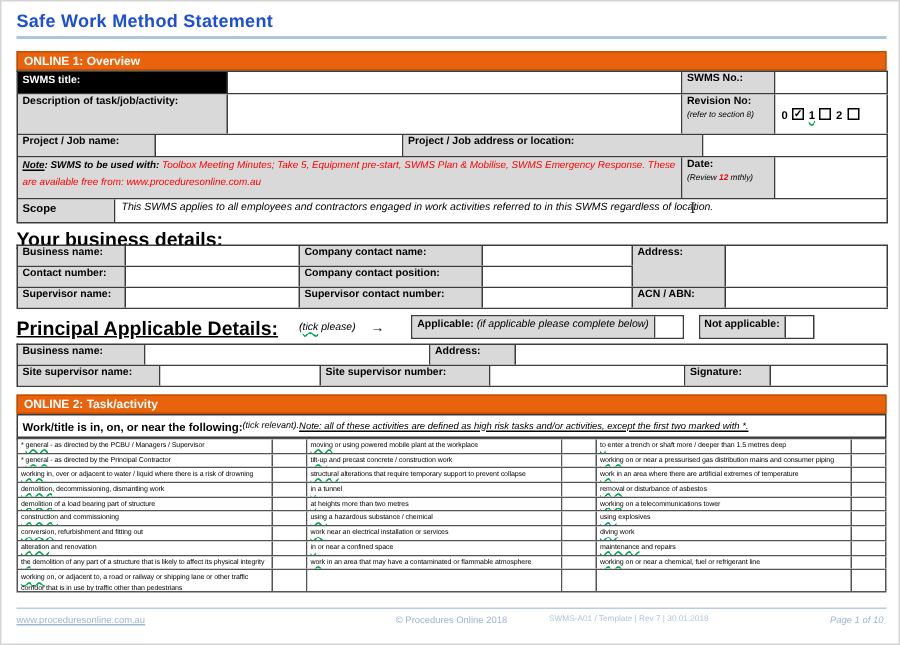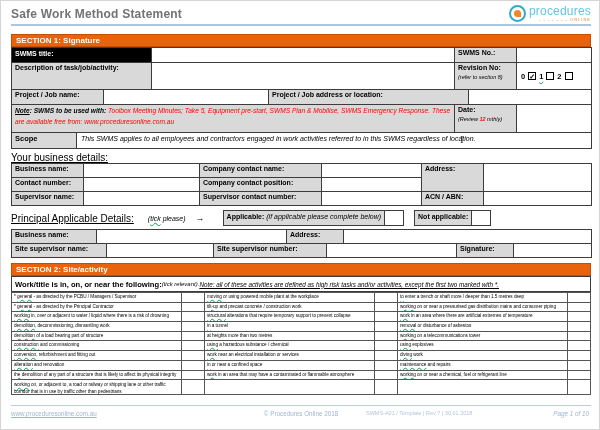--- a/index.html
+++ b/index.html
@@ -5,21 +5,21 @@
   * { margin:0; padding:0; box-sizing:border-box; }
   html,body { background:#e9e9e9; }
   .page {
     position:relative; width:600px; height:430px; background:#ffffff;
     font-family:"Liberation Sans", sans-serif; color:#000;
     border:1px solid #d5d5d5; overflow:hidden; margin:0 auto;
   }
   .abs { position:absolute; }
 
   
-  .doc-title { left:10px; top:6px; font-size:12px; font-weight:bold; color:#737373; letter-spacing:.2px; }
+  .doc-title { left:10px; top:6px; font-size:12px; font-weight:bold; color:#1d4ed8; letter-spacing:.2px; }
   .title-rule { left:10px; top:23px; width:580px; height:2px; background:#adc6e0; }
   .logo { right:8px; top:3px; display:flex; align-items:center; gap:3px; }
   .logo-circle { width:17px; height:17px; border:2px solid #35a8c9; border-radius:50%; position:relative; background:#fff; }
   .logo-circle::after { content:""; position:absolute; left:3px; top:3px; width:7px; height:7px; background:#f0862a; border-radius:50% 50% 0 50%; }
   .logo-word { font-size:12px; color:#66c3e2; letter-spacing:.2px; }
   .logo-sub { font-size:4px; color:#f0862a; letter-spacing:1px; text-align:right; margin-top:-1px; }
 
   
   .secbar { left:10px; width:580px; height:13px; background:#e9630c; border:1px solid #c24f06;
             color:#fff; font-size:8px; font-weight:bold; line-height:12px; padding-left:4px; }
@@ -28,21 +28,21 @@
   .tbl { border-top:1px solid #3c3c3c; border-left:1px solid #3c3c3c; }
   .trow { display:flex; border-bottom:1px solid #3c3c3c; }
   .tc { border-right:1px solid #3c3c3c; overflow:hidden; }
   .lbl { background:#d9d9d9; font-weight:bold; font-size:7px; padding:1px 3px; line-height:1.25; }
   .blk { background:#000; color:#fff; font-weight:bold; font-size:7px; padding:2px 3px; }
   .inp { background:#fff; }
   .sub { font-weight:normal; font-style:italic; font-size:5.5px; }
   .red { color:#fe0000; }
   .sq  { text-decoration: underline wavy #00a651 1px; text-underline-offset:1px; }
 
-  .heading { font-size:10px; font-weight:normal; text-decoration:underline; }
+  .heading { font-size:13px; font-weight:bold; text-decoration:underline; }
 
   .notecell { font-size:6.6px; font-style:italic; padding:1px 3px; line-height:1.6; background:#d9d9d9; }
   .scopetext { font-size:7px; font-style:italic; padding:2px 4px; background:#fff; }
 
   
   .ckrow { display:flex; align-items:center; gap:3px; padding:2px 4px; background:#fff; font-size:7.5px; font-weight:bold; }
   .ckbox { width:8px; height:8px; border:1.2px solid #000; background:#fff; font-size:7px; line-height:7px; text-align:center; font-weight:bold; }
 
   
   .pbox { display:flex; border:1px solid #3c3c3c; }
@@ -74,30 +74,23 @@
   
   .ibeam { left:459px; top:128px; width:7px; height:11px; }
   .ibeam::before { content:"I"; font-family:"Liberation Serif",serif; font-size:11px; color:#333; }
 </style>
 </head>
 <body>
 
 <div class="page">
 
   <div class="abs doc-title">Safe Work Method Statement</div>
-  <div class="abs logo">
-    <span class="logo-circle"></span>
-    <span>
-      <div class="logo-word">procedures</div>
-      <div class="logo-sub">- - - - - - -  ONLINE</div>
-    </span>
-  </div>
   <div class="abs title-rule"></div>
 
-  <div class="abs secbar" style="top:33px">SECTION 1:  Signature</div>
+  <div class="abs secbar" style="top:33px">ONLINE 1:  Overview</div>
 
   <div class="abs tbl" style="left:10px; top:46px; width:581px">
     <div class="trow" style="height:15px">
       <div class="tc blk" style="width:140px">SWMS title:</div>
       <div class="tc inp" style="width:303px"></div>
       <div class="tc lbl" style="width:62px">SWMS No.:</div>
       <div class="tc inp" style="width:75px"></div>
     </div>
     <div class="trow" style="height:27px">
       <div class="tc lbl" style="width:140px">Description of task/job/activity:</div>
@@ -191,21 +184,21 @@
     <div class="trow" style="height:14px">
       <div class="tc lbl" style="width:95px">Site supervisor name:</div>
       <div class="tc inp" style="width:107px"></div>
       <div class="tc lbl" style="width:113px">Site supervisor number:</div>
       <div class="tc inp" style="width:130px"></div>
       <div class="tc lbl" style="width:57px">Signature:</div>
       <div class="tc inp" style="width:78px"></div>
     </div>
   </div>
 
-  <div class="abs secbar" style="top:262px">SECTION 2:  Site/activity</div>
+  <div class="abs secbar" style="top:262px">ONLINE 2:  Task/activity</div>
 
   <div class="abs intro" style="top:275px">
     <b>Work/title is in, on, or near the following:</b>
     <span class="tick"> (tick relevant). </span>
     <span class="nt">Note: all of these activities are defined as high risk tasks and/or activities, except the first two marked with *.</span>
   </div>
 
   <div class="abs atable">
       <div class="arow" style="height: 9.7px;">
         <div class="acell atext"><span>* </span><span class="sq">general</span><span> - as directed by the PCBU / Managers / Supervisor</span></div>

